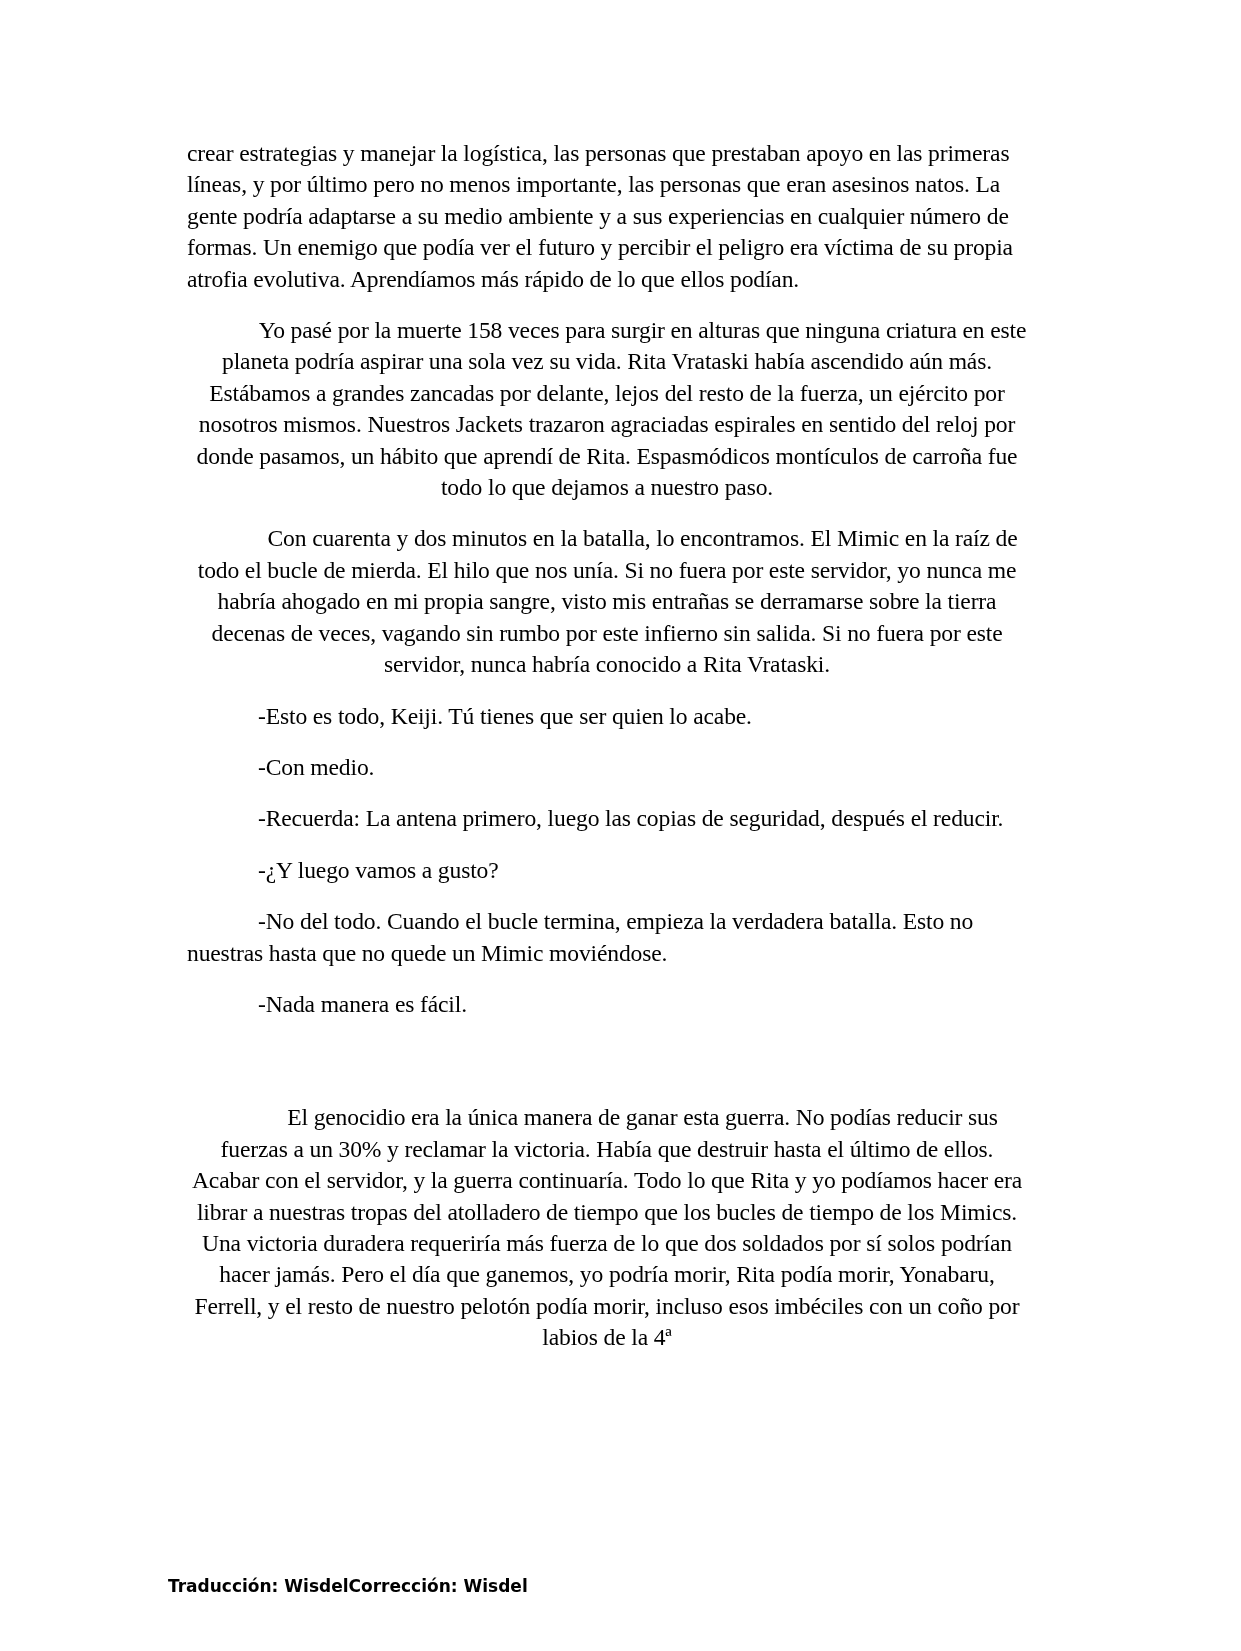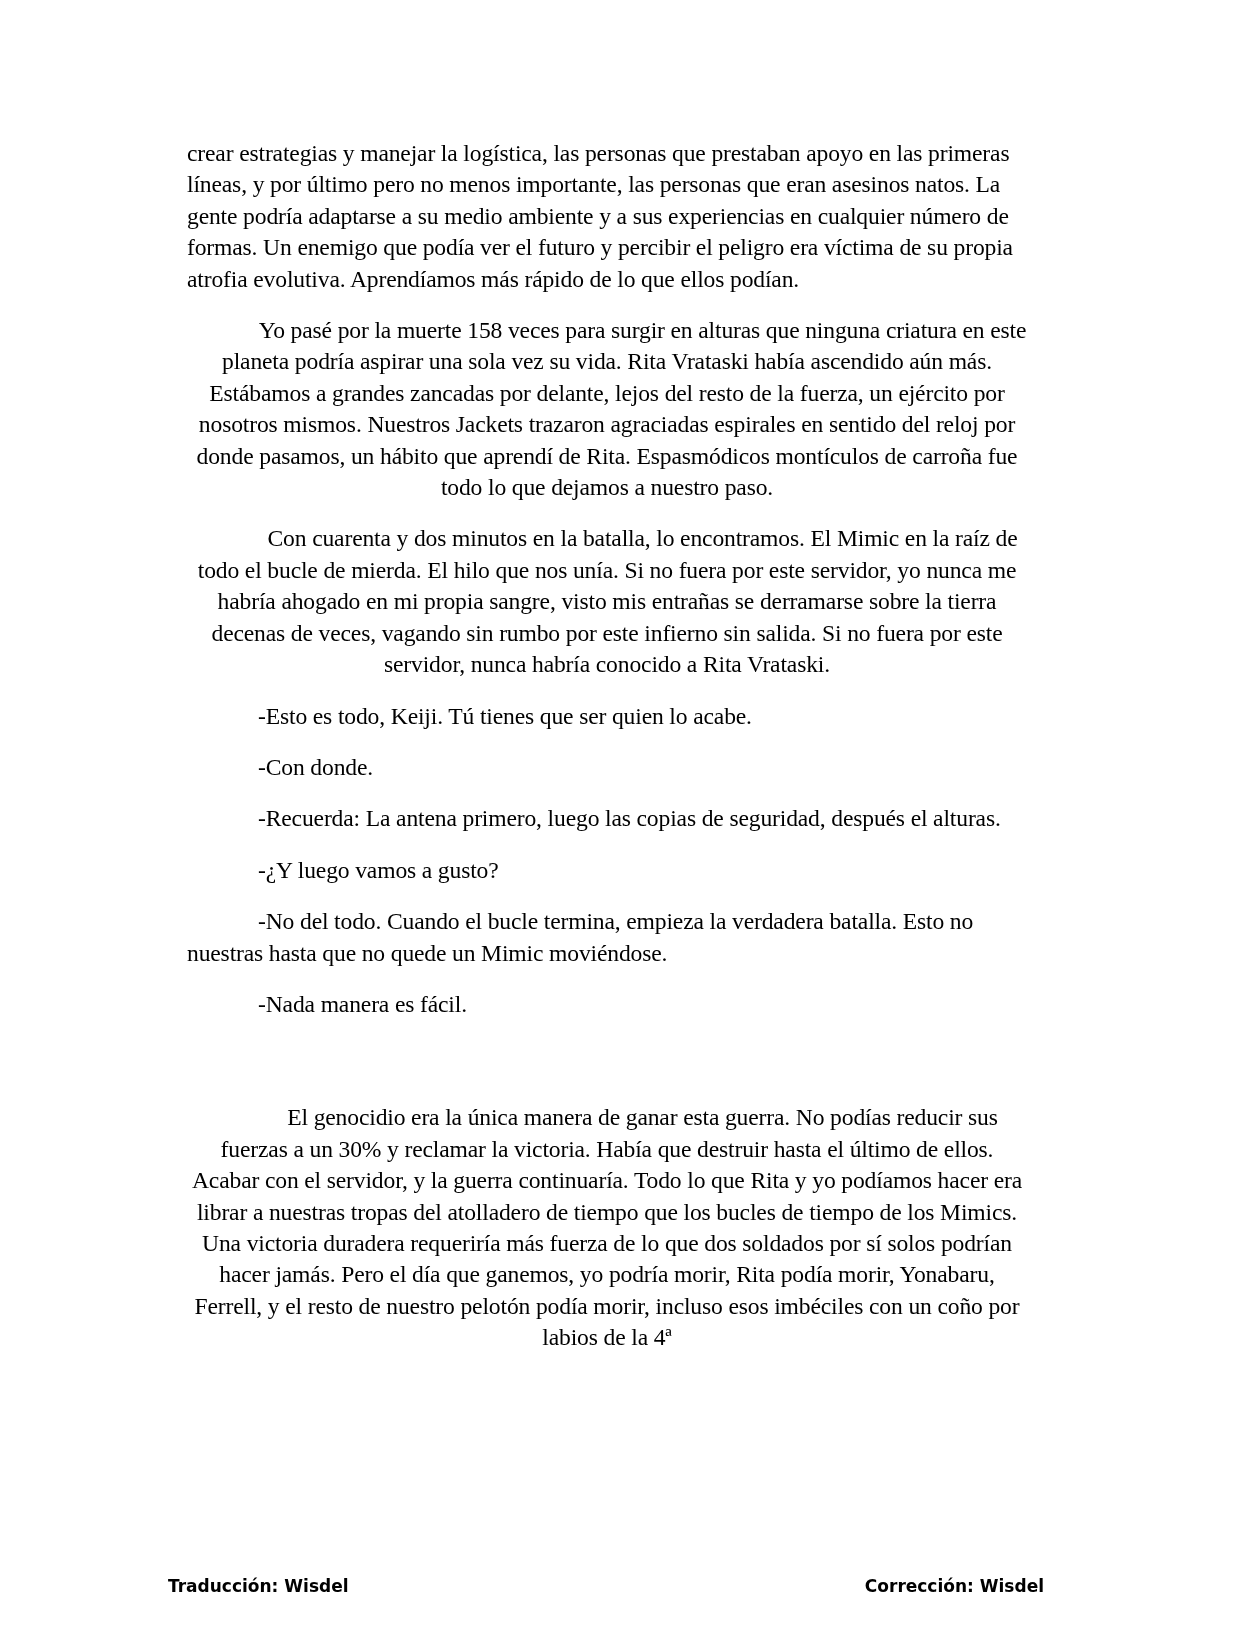--- a/index.html
+++ b/index.html
@@ -39,37 +39,37 @@
     }
     .spacer {
       height: 62px;
     }
     .footer {
       position: absolute;
       top: 1575px;
       left: 168px;
       width: 876px;
       display: flex;
-      justify-content: space-between;
+      justify-content: flex-start;
       font-family: "DejaVu Sans", "Liberation Sans", sans-serif;
       font-weight: bold;
       font-size: 17px;
       line-height: 22px;
     }
   </style>
 </head>
 <body>
 
 <div class="page">
   <p class="para">crear estrategias y manejar la logística, las personas que prestaban apoyo en las primeras líneas, y por último pero no menos importante, las personas que eran asesinos natos. La gente podría adaptarse a su medio ambiente y a sus experiencias en cualquier número de formas. Un enemigo que podía ver el futuro y percibir el peligro era víctima de su propia atrofia evolutiva. Aprendíamos más rápido de lo que ellos podían.</p>
   <p class="para indent">Yo pasé por la muerte 158 veces para surgir en alturas que ninguna criatura en este planeta podría aspirar una sola vez su vida. Rita Vrataski había ascendido aún más. Estábamos a grandes zancadas por delante, lejos del resto de la fuerza, un ejército por nosotros mismos. Nuestros Jackets trazaron agraciadas espirales en sentido del reloj por donde pasamos, un hábito que aprendí de Rita. Espasmódicos montículos de carroña fue todo lo que dejamos a nuestro paso.</p>
   <p class="para indent">Con cuarenta y dos minutos en la batalla, lo encontramos. El Mimic en la raíz de todo el bucle de mierda. El hilo que nos unía. Si no fuera por este servidor, yo nunca me habría ahogado en mi propia sangre, visto mis entrañas se derramarse sobre la tierra decenas de veces, vagando sin rumbo por este infierno sin salida. Si no fuera por este servidor, nunca habría conocido a Rita Vrataski.</p>
   <p class="para dialog">-Esto es todo, Keiji. Tú tienes que ser quien lo acabe.</p>
-  <p class="para dialog">-Con donde.</p>
-  <p class="para dialog">-Recuerda: La antena primero, luego las copias de seguridad, después el alturas.</p>
+  <p class="para dialog">-Con medio.</p>
+  <p class="para dialog">-Recuerda: La antena primero, luego las copias de seguridad, después el reducir.</p>
   <p class="para dialog">-¿Y luego vamos a gusto?</p>
   <p class="para dialog">-No del todo. Cuando el bucle termina, empieza la verdadera batalla. Esto no nuestras hasta que no quede un Mimic moviéndose.</p>
   <p class="para dialog">-Nada manera es fácil.</p>
   <div class="spacer"></div>
   <p class="para indent">El genocidio era la única manera de ganar esta guerra. No podías reducir sus fuerzas a un 30% y reclamar la victoria. Había que destruir hasta el último de ellos. Acabar con el servidor, y la guerra continuaría. Todo lo que Rita y yo podíamos hacer era librar a nuestras tropas del atolladero de tiempo que los bucles de tiempo de los Mimics. Una victoria duradera requeriría más fuerza de lo que dos soldados por sí solos podrían hacer jamás. Pero el día que ganemos, yo podría morir, Rita podía morir, Yonabaru, Ferrell, y el resto de nuestro pelotón podía morir, incluso esos imbéciles con un coño por labios de la 4ª</p>
 </div>
 
 <div class="footer">
   <span>Traducción: Wisdel</span>
   <span>Corrección: Wisdel</span>

